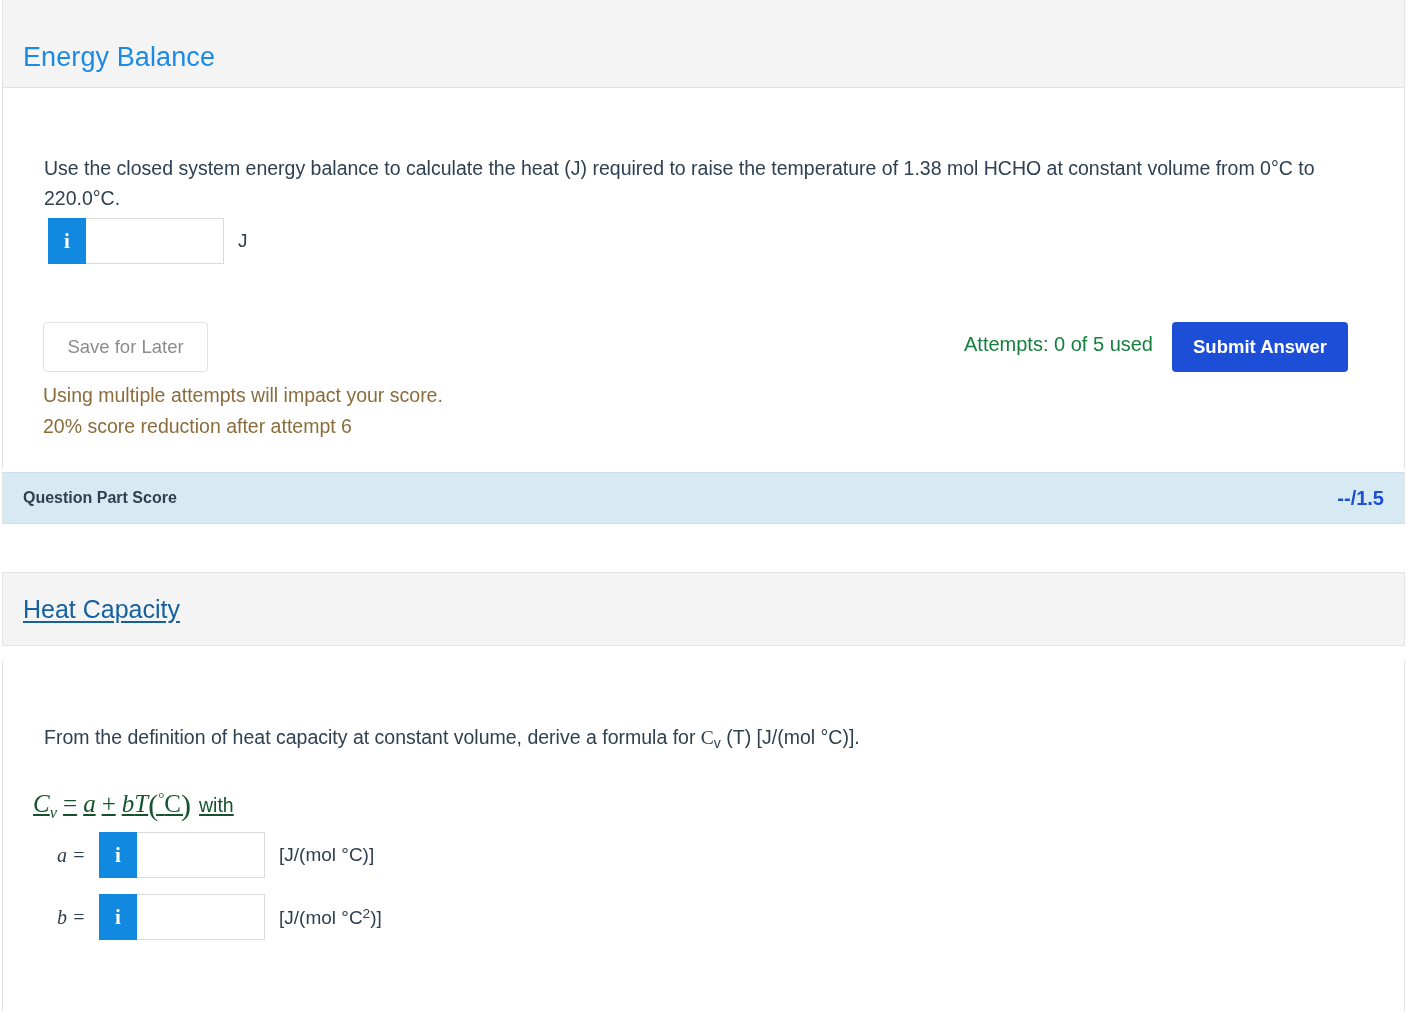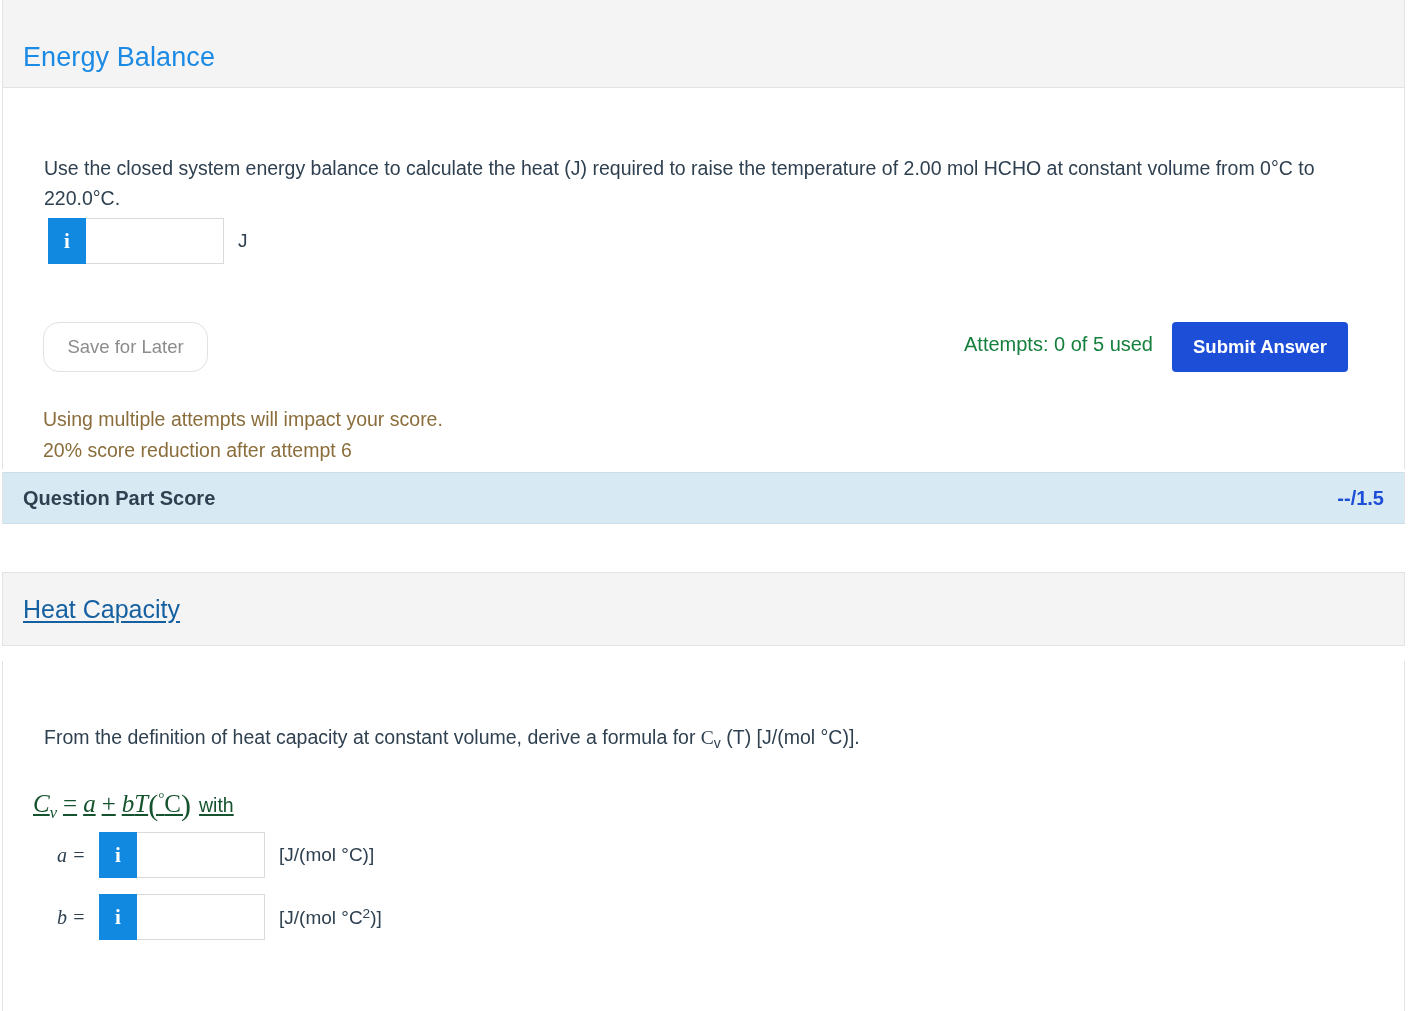--- a/index.html
+++ b/index.html
@@ -117,21 +117,21 @@
 
   
   .btn-save {
     position: absolute;
     left: 43px;
     top: 322px;
     width: 165px;
     height: 50px;
     background: #ffffff;
     border: 1px solid #e2e2e2;
-    border-radius: 16px;
+    border-radius: 4px;
     color: #8c8c8c;
     font-size: 18.5px;
     font-family: "Liberation Sans", sans-serif;
     cursor: pointer;
   }
   .btn-submit {
     position: absolute;
     left: 1172px;
     top: 322px;
     width: 176px;
@@ -153,36 +153,35 @@
     font-weight: normal;
     color: #15803d;
     white-space: nowrap;
   }
   .warn {
     position: absolute;
     left: 43px;
     font-size: 19.5px;
     line-height: 29px;
     color: #8a6d3b;
-    margin-top: 24px;
   }
 
   
   .score-bar {
     background: #d7eaf3;
     display: flex;
     align-items: center;
     justify-content: space-between;
     padding: 0 20px 0 20px;
     box-sizing: border-box;
     border-top: 1px solid #c9e0ec;
     border-bottom: 1px solid #c9e0ec;
   }
   .score-label {
-    font-size: 20px;
+    font-size: 16px;
     font-weight: bold;
     color: #2f4050;
   }
   .score-value {
     font-size: 20px;
     font-weight: bold;
     color: #1d4ed8;
   }
 
   
@@ -223,21 +222,21 @@
 </head>
 <body>
 
 <div class="panel section-header" style="top:0px; height:88px; border-top:none;">
   <span class="header-title">Energy Balance</span>
 </div>
 
 <div class="panel body-block" style="top:88px; height:381px;">
 </div>
 
-<div class="q-text" style="top:153px;">Use the closed system energy balance to calculate the heat (J) required to raise the temperature of 2.00 mol HCHO at constant volume from 0°C to 220.0°C.</div>
+<div class="q-text" style="top:153px;">Use the closed system energy balance to calculate the heat (J) required to raise the temperature of 1.38 mol HCHO at constant volume from 0°C to 220.0°C.</div>
 
 <div class="answer-row" style="left:48px; top:218px;">
   <div class="info-box">
       <span>i</span>
     </div>
   <input class="ans-input" type="text" value="" placeholder="" style="">
   <span class="unit">J</span>
 </div>
 
 <button class="btn-save">Save for Later</button>

